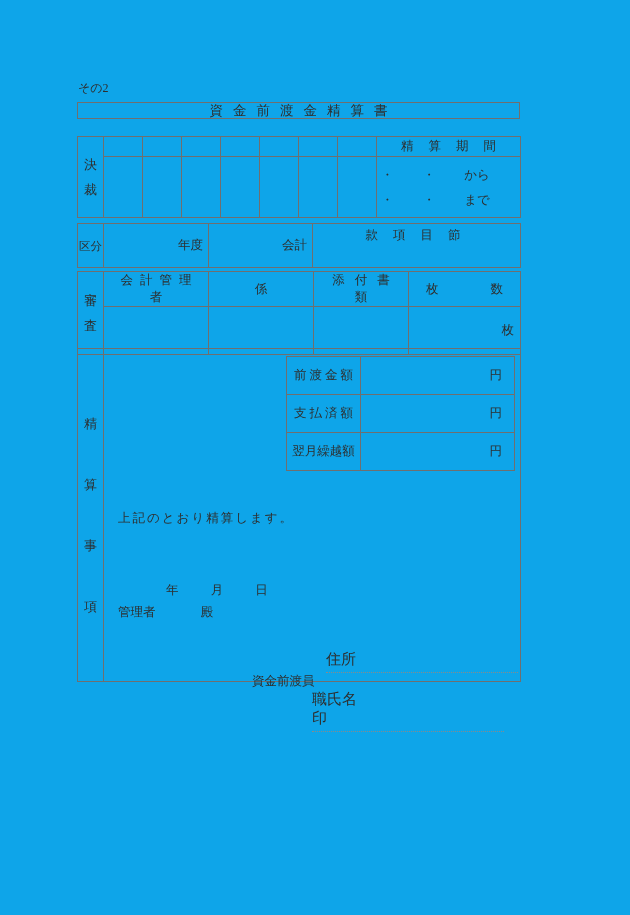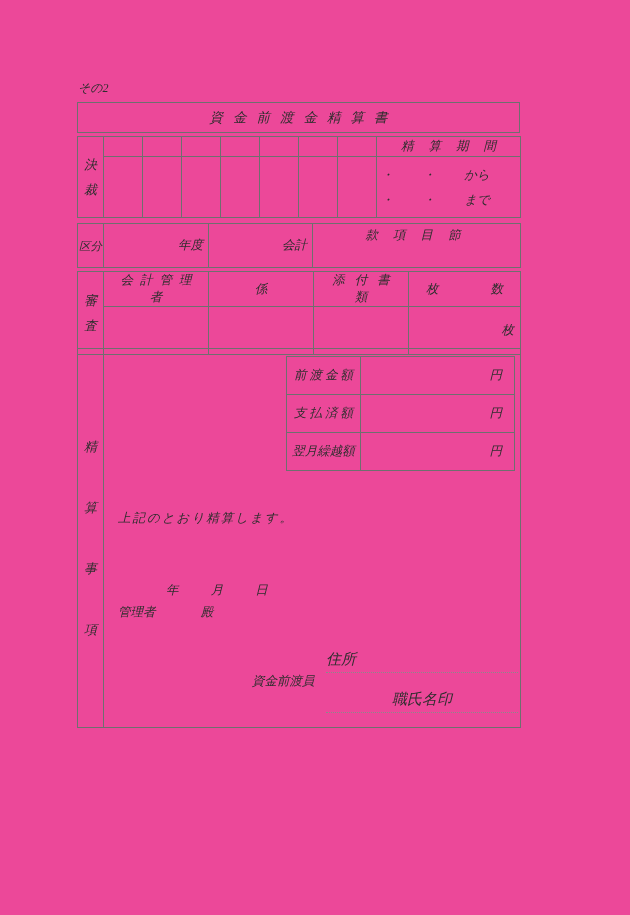--- a/index.html
+++ b/index.html
@@ -1,32 +1,31 @@
 <!DOCTYPE html>
 <html><head>
 <meta charset="utf-8">
 <style>
   * { margin:0; padding:0; box-sizing:border-box; }
   html,body { background:#fbfbfb; }
   .page {
     position:relative; width:630px; height:915px;
-    background:#ec4899; color:#2e2e2e;
+    background:#0ea5e9; color:#2e2e2e;
     font-family:"Liberation Serif","DejaVu Serif",serif;
     font-size:12.5px;
-    font-style:italic;
   }
   .note { position:absolute; left:78px; top:80px; font-size:12px; }
   .form { position:absolute; left:77px; top:102px; width:443px; height:645px; }
 
   .sec { position:absolute; left:0; width:443px; border-collapse:collapse; table-layout:fixed; }
   .sec td { border:1px solid #6f6f6f; }
 
   
   .title-box {
-    position:absolute; left:0; top:0; width:443px; height:31px;
+    position:absolute; left:0; top:0; width:443px; height:17px;
     border:1px solid #6f6f6f; display:flex; align-items:center; justify-content:center;
     font-size:13.5px; letter-spacing:10px; padding-left:10px;
   }
 
   
   .t-kessai { top:34px; }
   .t-kubun  { top:121px; }
   .t-shinsa { top:169px; }
   .t-seisan { top:246px; }
 
@@ -54,35 +53,35 @@
 
   
   .sh-head { height:23px; text-align:center; }
   .h-manager { letter-spacing:7px; padding-left:7px; }
   .h-docs    { letter-spacing:10px; padding-left:10px; }
   .h-sheets  { text-align:justify; text-align-last:justify; padding:0 17px; }
   .sh-body { height:48px; }
   .sheet-cell { text-align:right; padding-right:6px; vertical-align:middle; }
 
   
-  .se-body { position:relative; vertical-align:top; padding:0; height:379px; }
+  .se-body { position:relative; vertical-align:top; padding:0; height:333px; }
   .money { position:absolute; left:182px; top:7px; }
   .money table { border-collapse:collapse; table-layout:fixed; width:229px; }
   .money td { border:1px solid #6f6f6f; height:38px; }
   .m-label { width:74px; text-align:center; letter-spacing:3px; padding-left:3px; }
   .no-ls .m-label { letter-spacing:0; padding-left:0; }
   .m-value { text-align:right; padding-right:12px; vertical-align:middle; }
 
   .statement    { position:absolute; left:14px;  top:161px; letter-spacing:2px; }
   .date-line    { position:absolute; left:62px;  top:213px; word-spacing:29px;margin-top:20px; }
   .manager-line { position:absolute; left:14px;  top:255px; word-spacing:42px; }
   .payee        { position:absolute; left:148px; top:324px; }
   .dotted { border-bottom:1px dotted #8a8a8a; width:192px; padding-bottom:3px; font-size:15px; }
   .addr-line { position:absolute; left:222px; top:301px; }
-  .name-line { position:absolute; left:222px; top:341px; display:flex; justify-content:center; }
+  .name-line { position:absolute; left:208px; top:341px; display:flex; justify-content:flex-start;flex-direction:column; }
 </style>
 </head>
 <body>
 
 <div class="page">
 
   <div class="note">その2</div>
 
   <div class="form">
 

